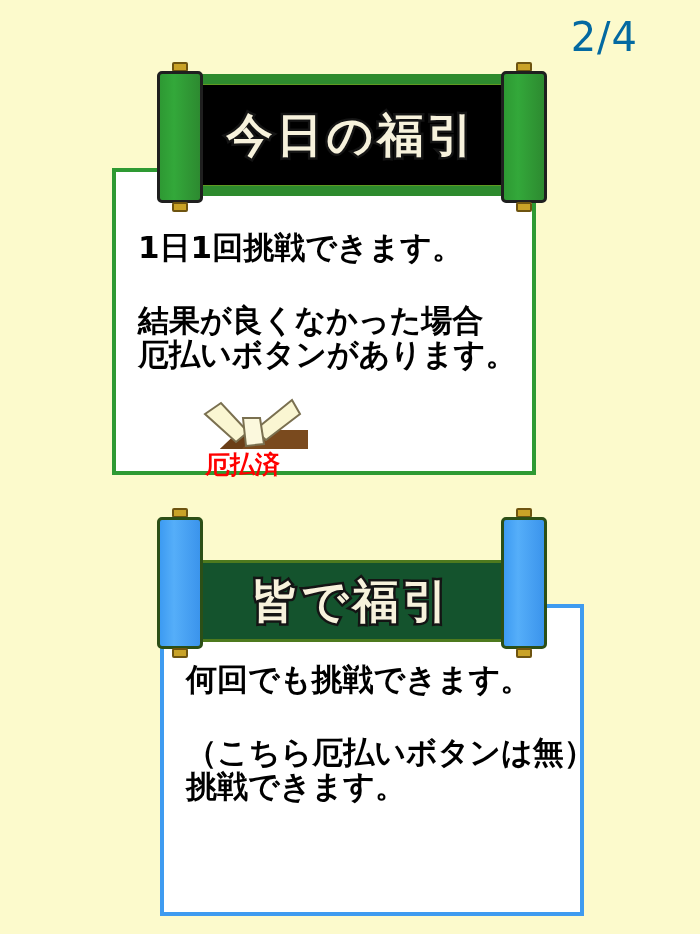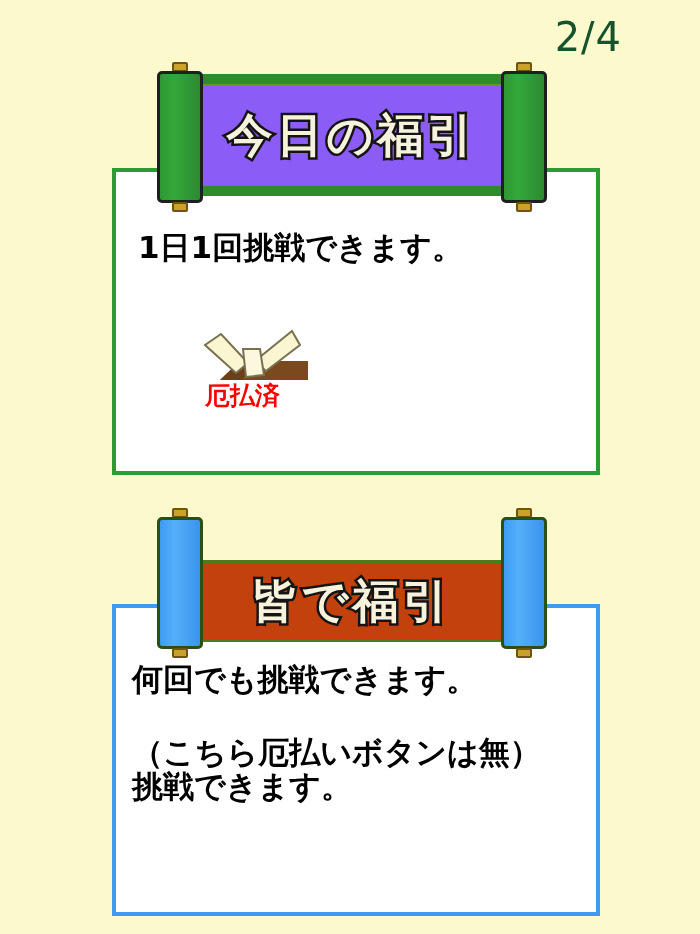--- a/index.html
+++ b/index.html
@@ -14,52 +14,53 @@
     font-family: "DejaVu Sans", "Liberation Sans", sans-serif;
     position: relative;
     overflow: hidden;
     -webkit-font-smoothing: none;
   }
 
   
   .page-counter {
     position: absolute;
     top: 14px;
-    right: 78px;
+    right: 62px;
     font-size: 40px;
     font-weight: 400;
-    color: #14532d;
+    color: #0369a1;
     letter-spacing: 1px;
     font-family: "DejaVu Sans", "Liberation Sans", sans-serif;
   }
 
   
   .section {
     position: absolute;
     left: 112px;
     width: 480px;
   }
   #section-today { top: 168px; }
   #section-everyone { top: 604px; }
 
   
   .card {
     background: #FFFFFF;
     box-sizing: border-box;
-    width: 488px;
+    width: 424px;
   }
   .card.green-card {
     border: 4px solid #2E9A33;
     height: 307px;
     padding: 58px 22px 0 22px;
   }
   .card.blue-card {
     border: 4px solid #3E9BF0;
     height: 312px;
-    padding: 54px 22px 0 16px;
+    padding: 54px 22px 0 22px;
+    margin-left: 48px;
   }
 
   
   .scroll-banner {
     position: absolute;
     left: 50%;
     transform: translateX(-50%);
     width: 390px;
     height: 160px;
     z-index: 5;
@@ -73,29 +74,29 @@
     left: 28px;
     right: 28px;
     top: 18px;
     bottom: 20px;
     box-sizing: border-box;
     display: flex;
     align-items: center;
     justify-content: center;
   }
   .scroll-paper.green {
-    background: #8b5cf6;
+    background: #000000;
     border-top: 10px solid #2E8B2E;
     border-bottom: 10px solid #2E8B2E;
     border-left: 6px solid #2E8B2E;
     border-right: 6px solid #2E8B2E;
     box-shadow: inset 0 0 0 1px #5f9a22;
   }
   .scroll-paper.blue {
-    background: #c2410c;
+    background: #14532d;
     border-top: 3px solid #4E7A1E;
     border-bottom: 3px solid #4E7A1E;
     border-left: 3px solid #4E7A1E;
     border-right: 3px solid #4E7A1E;
     margin-top: 40px;
   }
 
   .banner-title {
     font-size: 46px;
     font-weight: 700;
@@ -190,20 +191,24 @@
 <div class="section" id="section-today">
 
   <div class="card green-card">
 
     <div class="body-text">
       <div>1日1回挑戦できます。</div>
     </div>
 
     <div class="para-gap"></div>
 
+    <div class="body-text">
+      <div>結果が良くなかった場合</div>
+      <div>厄払いボタンがあります。</div>
+    </div>
 
     <div class="charm-block">
       <svg class="charm-icon" width="120" height="62" viewBox="0 0 120 62">
 
         <polygon points="24,57 44,38 112,38 112,57" fill="#7A4A1E"></polygon>
         <polygon points="24,57 44,38 60,38 46,57" fill="#6B3F18"></polygon>
 
         <polygon points="9,22 25,11 52,40 40,50" fill="#FAF6D2" stroke="#7A7050" stroke-width="2"></polygon>
 
         <polygon points="96,8 104,22 70,48 59,38" fill="#FAF6D2" stroke="#7A7050" stroke-width="2"></polygon>

